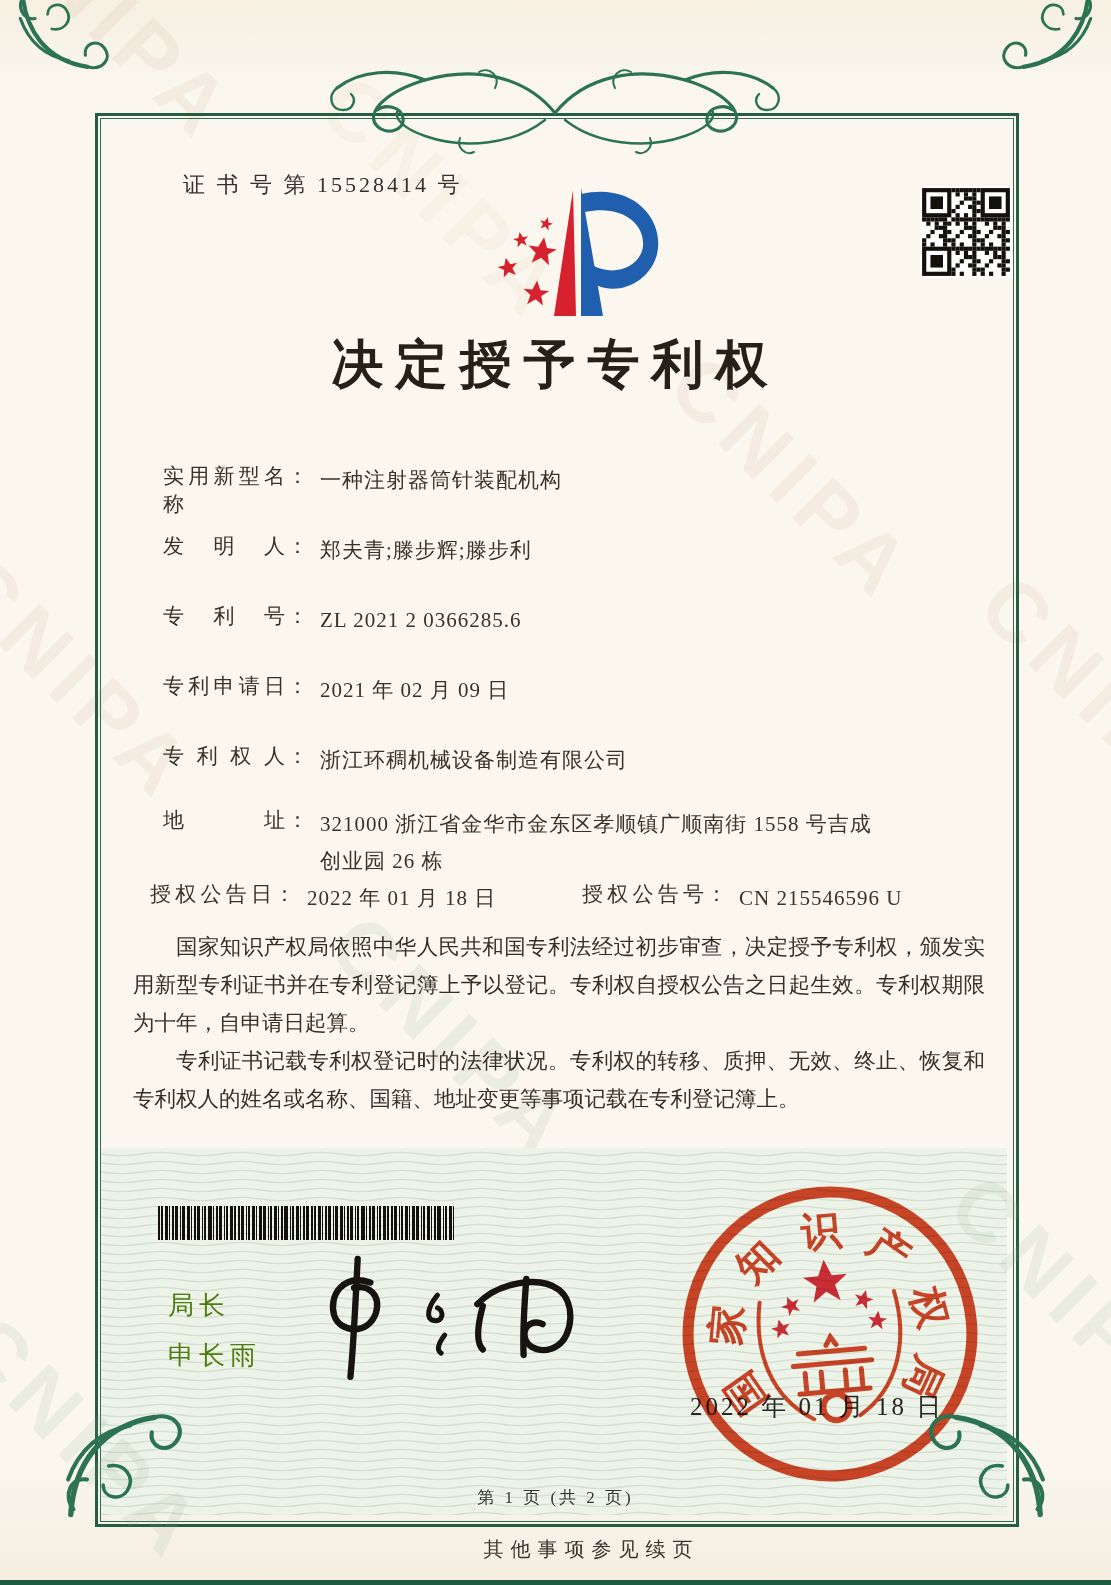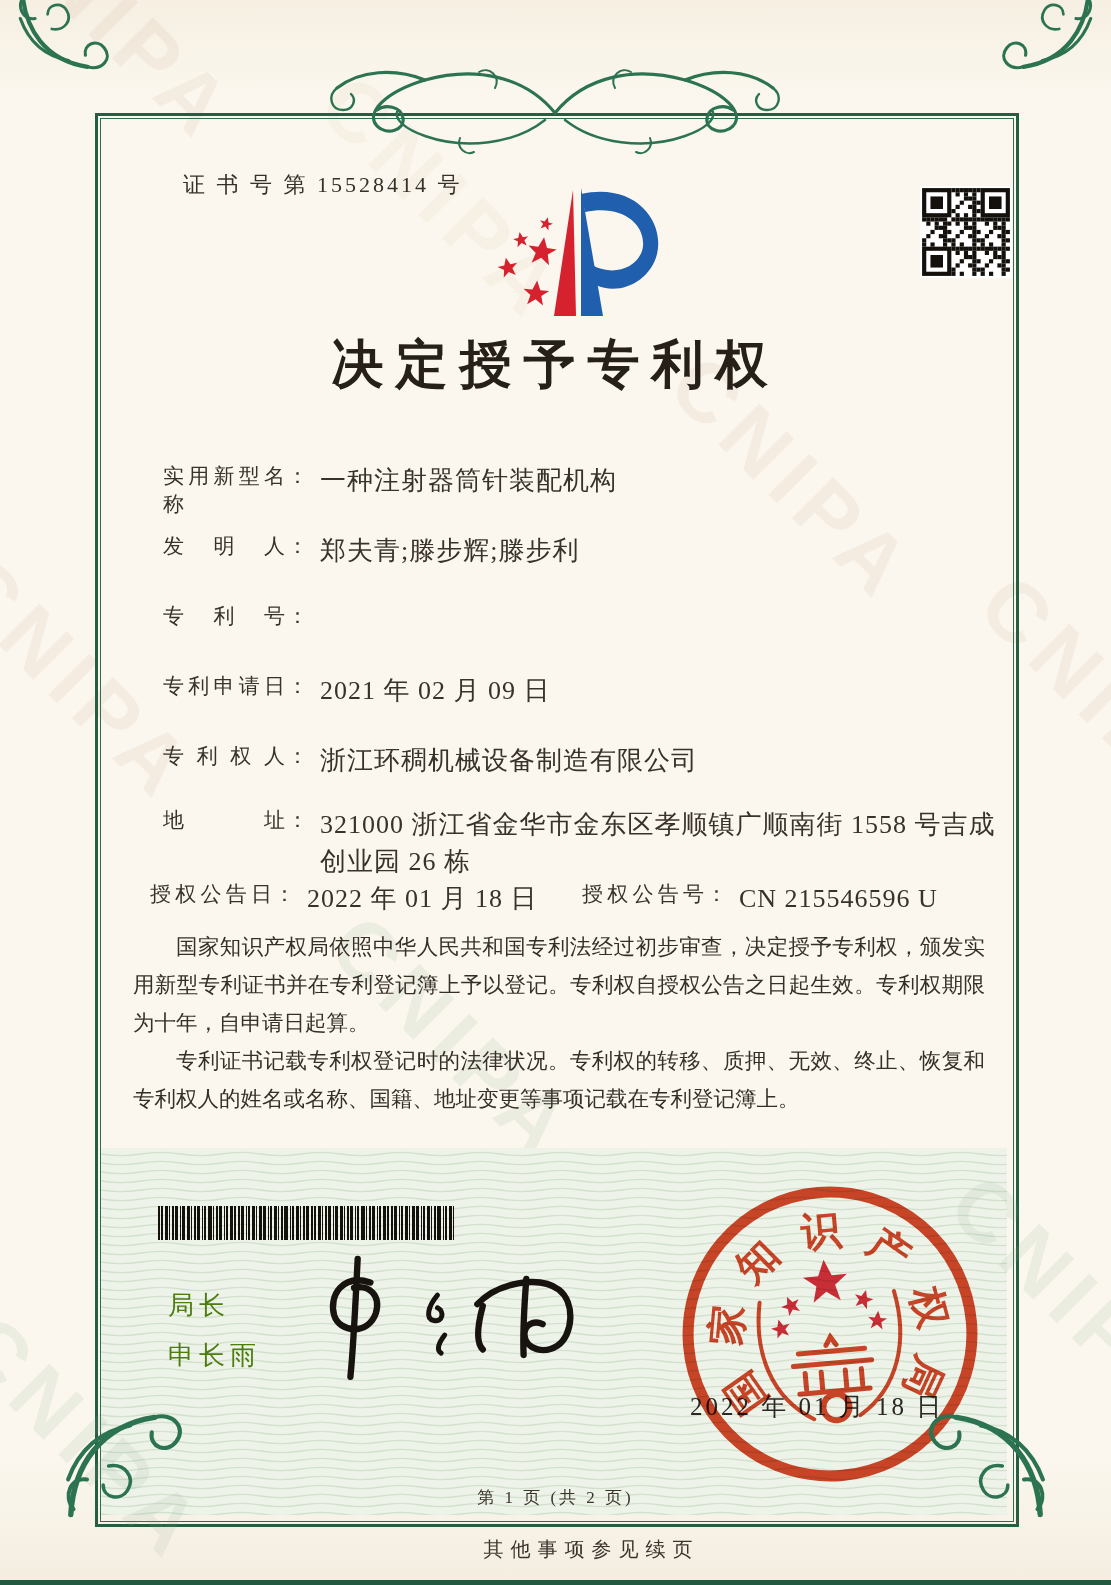--- a/index.html
+++ b/index.html
@@ -23,21 +23,21 @@
   
   .certno{position:absolute;left:143px;top:170px;z-index:3;font-size:22px;
           letter-spacing:3px;color:#35302a;margin-left:40px;}
   .title{position:absolute;left:0;top:330px;width:1111px;text-align:center;z-index:3;
          font-size:52px;font-weight:700;letter-spacing:12px;color:#262019;}
   
   .frow{position:absolute;left:163px;z-index:3;width:840px;display:flex;align-items:flex-start;}
   .flabel{display:inline-block;width:122px;text-align:justify;text-align-last:justify;
           font-size:21px;color:#39322a;flex:none;}
   .fcolon{font-size:21px;color:#39322a;margin:0 12px 0 2px;flex:none;}
-  .fval{font-size:26px;color:#39322a;letter-spacing:1px;line-height:37px;}
+  .fval{font-size:21px;color:#39322a;letter-spacing:1px;line-height:37px;}
   .grant2{position:absolute;left:432px;top:0;display:flex;align-items:flex-start;}
   
   .para{position:absolute;left:133px;width:852px;z-index:3;font-size:21.5px;
         line-height:38px;text-align:justify;text-indent:2em;color:#352f28;}
   
   .barcode{position:absolute;left:158px;top:1206px;z-index:3;}
   .signoff{position:absolute;left:168px;z-index:4;
            font-family:"Liberation Sans","DejaVu Sans",sans-serif;
            font-size:26px;letter-spacing:5px;color:#4d7c0f;}
   .signature{position:absolute;left:292px;top:1248px;z-index:4;}
@@ -329,20 +329,21 @@
   <span class="fval">一种注射器筒针装配机构</span>
 </div>
 <div class="frow" style="top:532px">
   <span class="flabel">发明人</span>
     <span class="fcolon">：</span>
   <span class="fval">郑夫青;滕步辉;滕步利</span>
 </div>
 <div class="frow" style="top:602px">
   <span class="flabel">专利号</span>
     <span class="fcolon">：</span>
+  <span class="fval">ZL 2021 2 0366285.6</span>
 </div>
 <div class="frow" style="top:672px">
   <span class="flabel">专利申请日</span>
     <span class="fcolon">：</span>
   <span class="fval">2021 年 02 月 09 日</span>
 </div>
 <div class="frow" style="top:742px">
   <span class="flabel">专利权人</span>
     <span class="fcolon">：</span>
   <span class="fval">浙江环稠机械设备制造有限公司</span>

